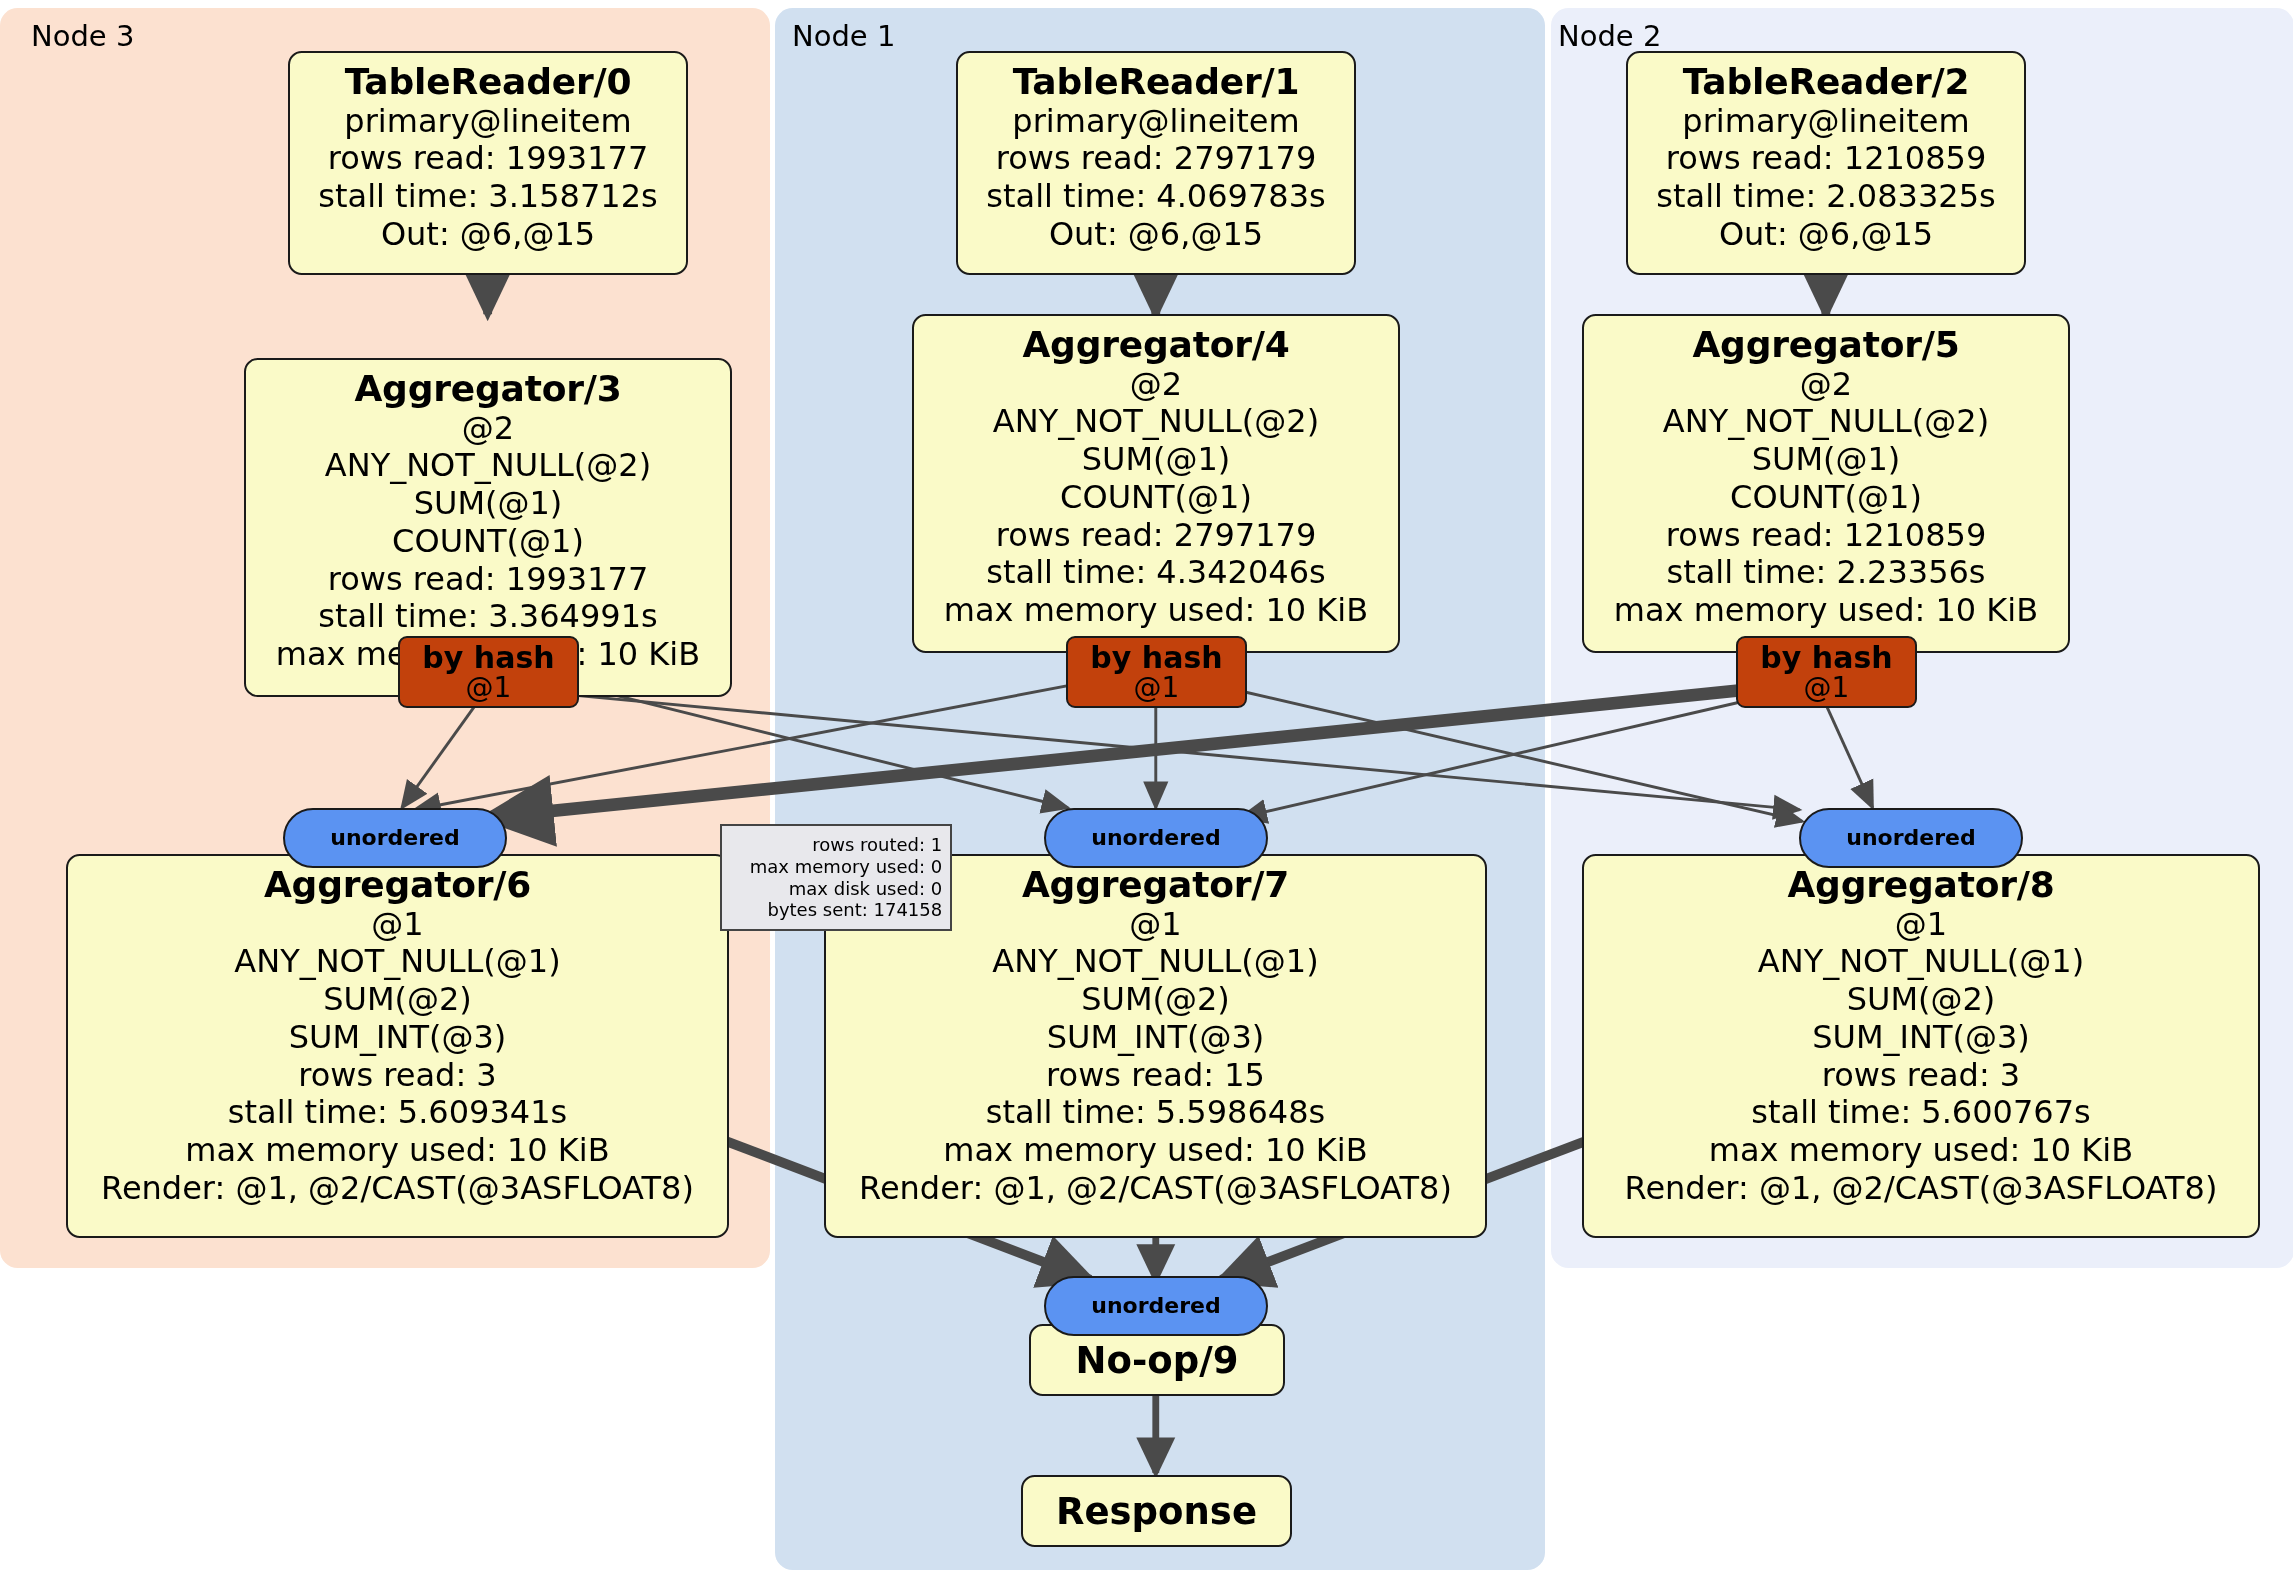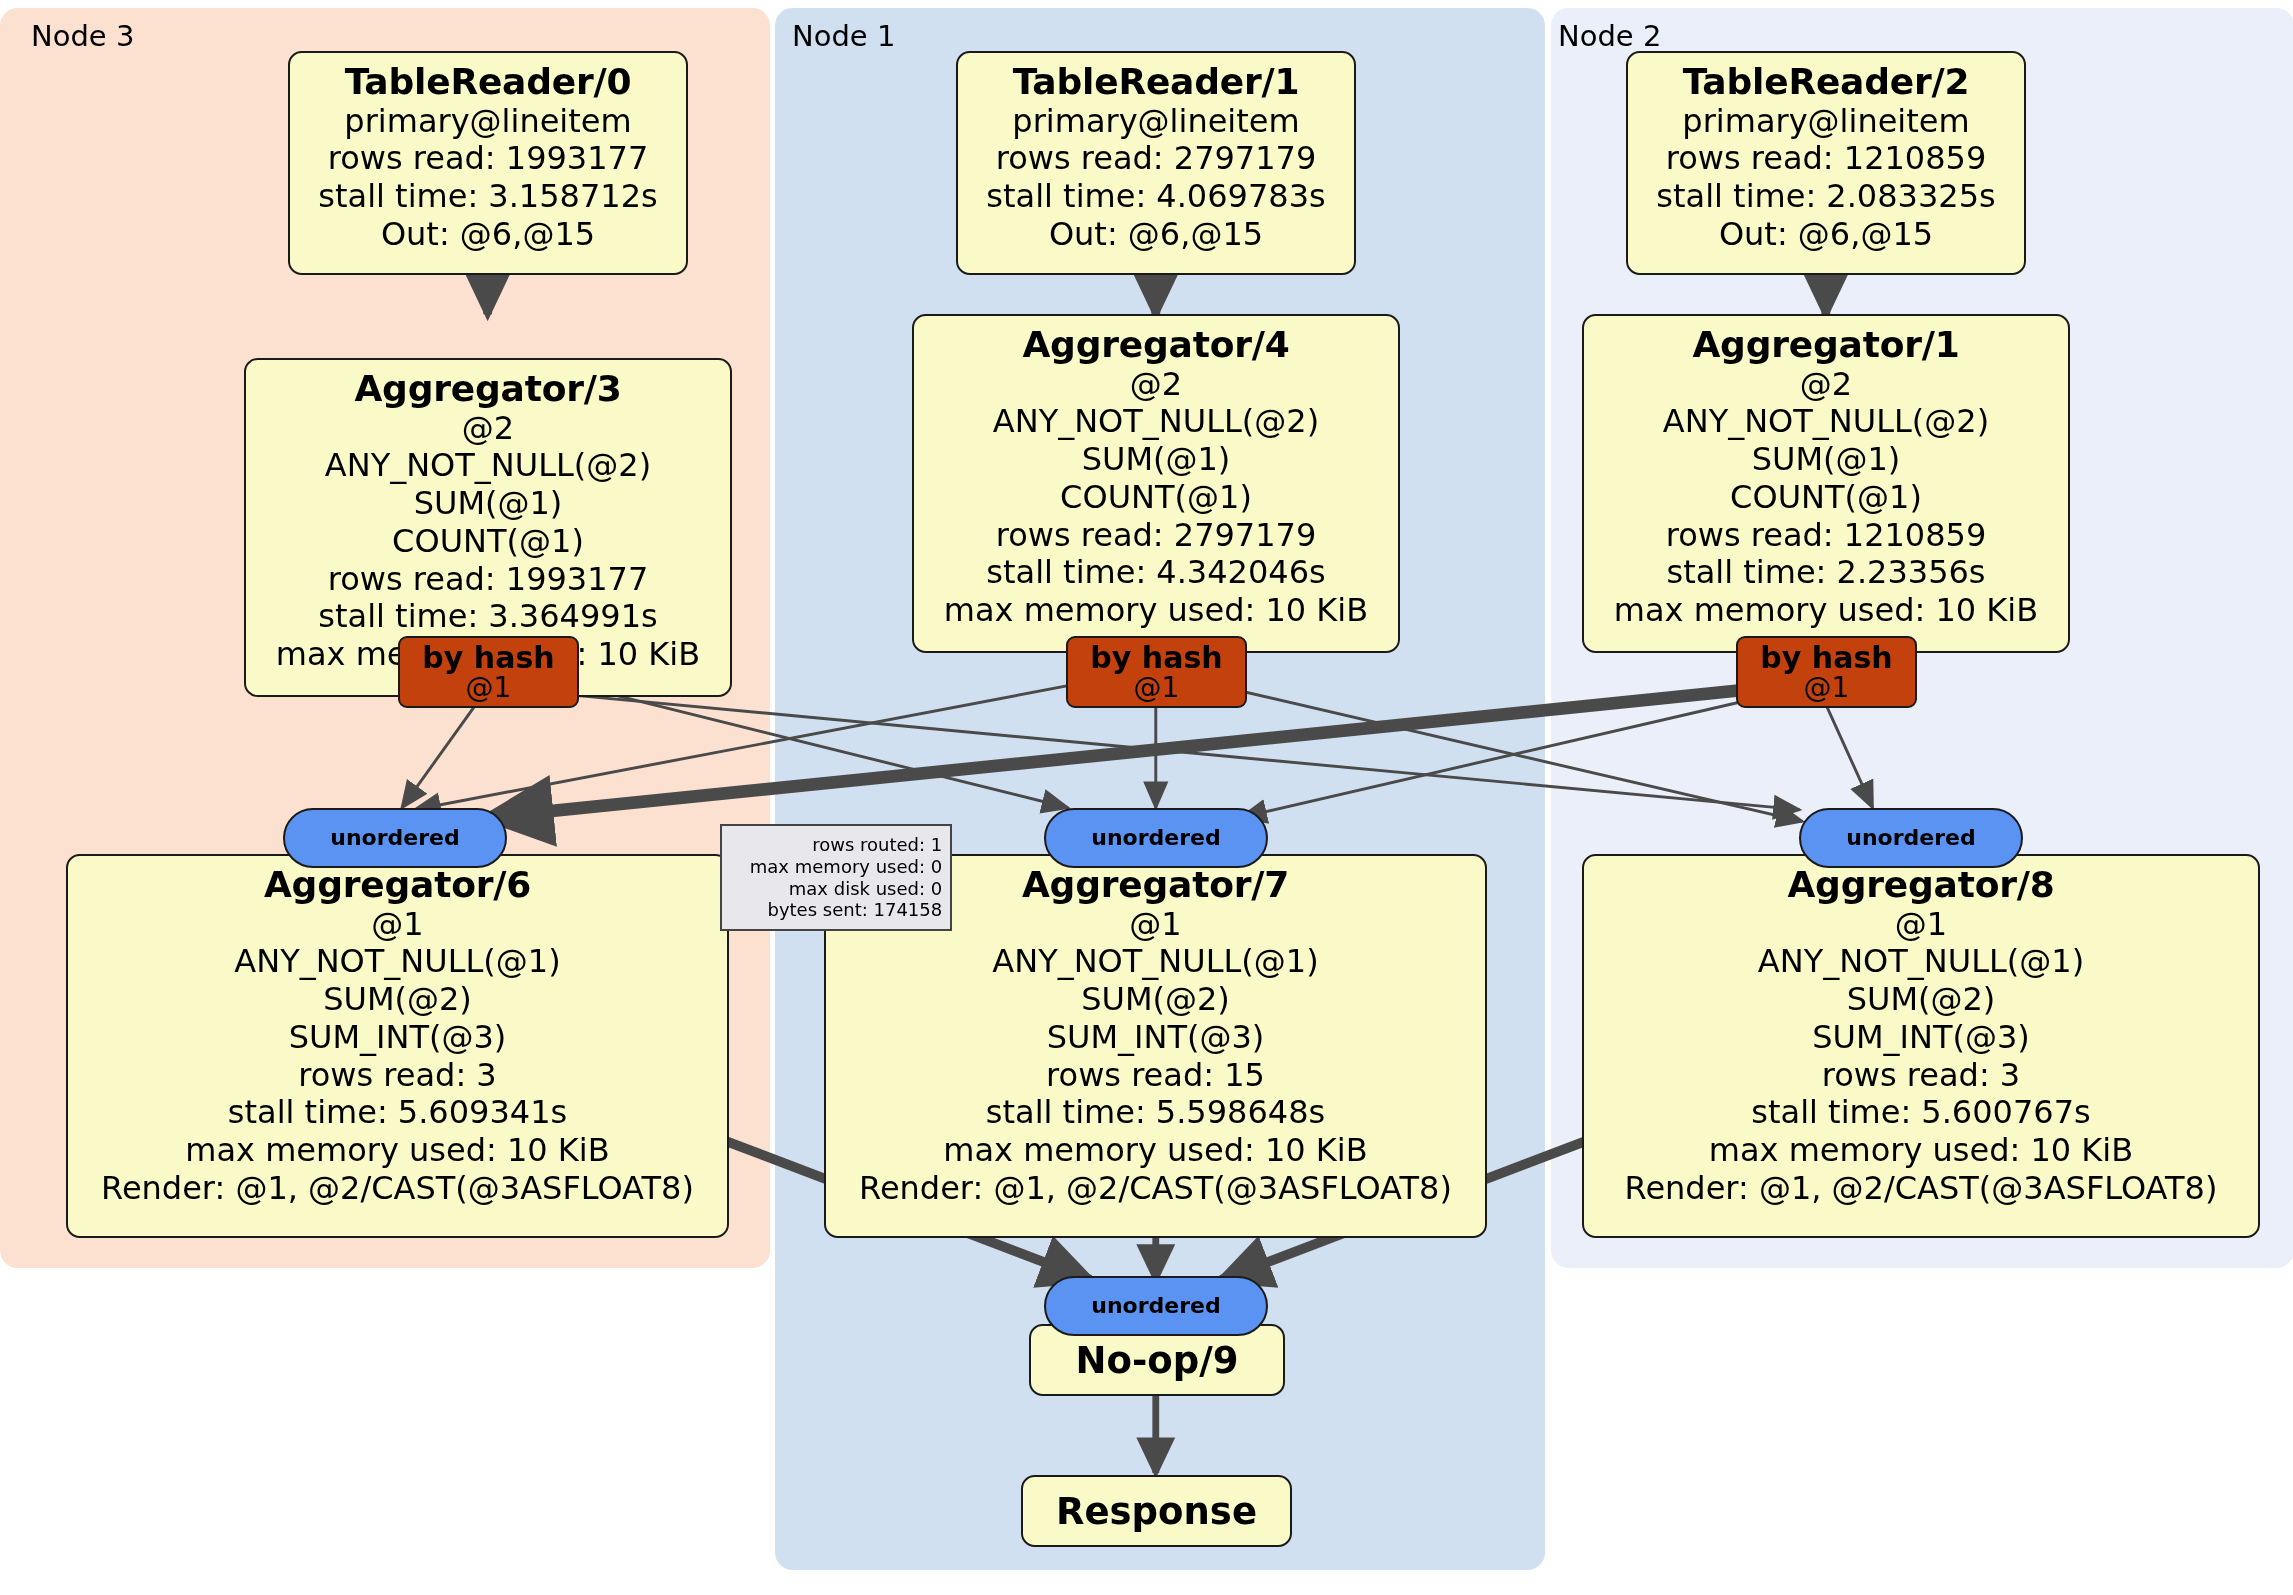--- a/index.html
+++ b/index.html
@@ -148,21 +148,21 @@
     <div class="line">@2</div>
     <div class="line">ANY_NOT_NULL(@2)</div>
     <div class="line">SUM(@1)</div>
     <div class="line">COUNT(@1)</div>
     <div class="line">rows read: 2797179</div>
     <div class="line">stall time: 4.342046s</div>
     <div class="line">max memory used: 10 KiB</div>
   </div>
 
   <div class="proc" style="left:1582px;top:314px;width:488px;height:339px;">
-    <div class="title">Aggregator/1</div>
+    <div class="title">Aggregator/5</div>
     <div class="line">@2</div>
     <div class="line">ANY_NOT_NULL(@2)</div>
     <div class="line">SUM(@1)</div>
     <div class="line">COUNT(@1)</div>
     <div class="line">rows read: 1210859</div>
     <div class="line">stall time: 2.23356s</div>
     <div class="line">max memory used: 10 KiB</div>
   </div>
 
   <div class="byhash" style="left:398px;top:636px;width:181px;height:72px;">

